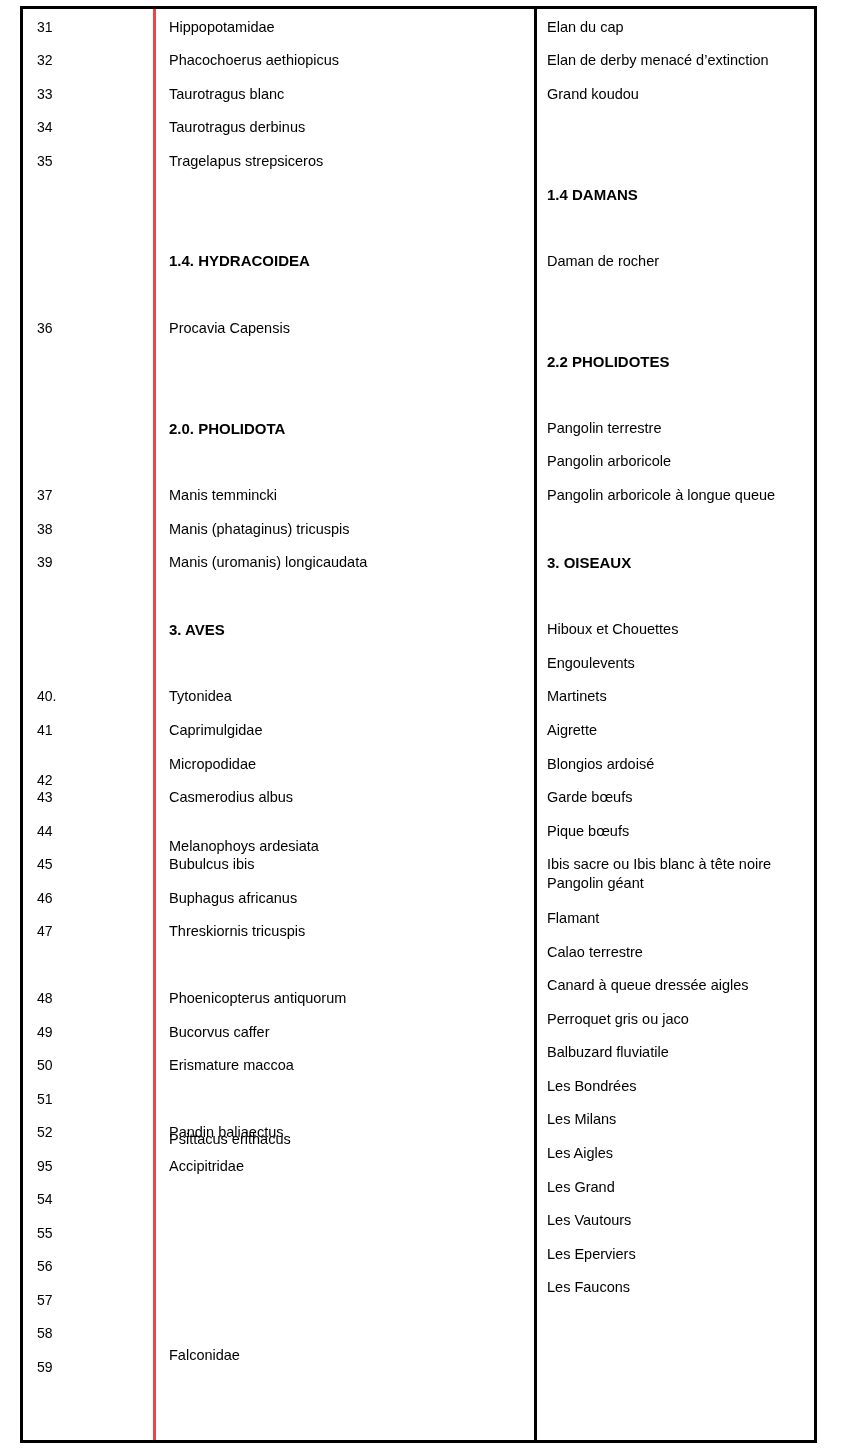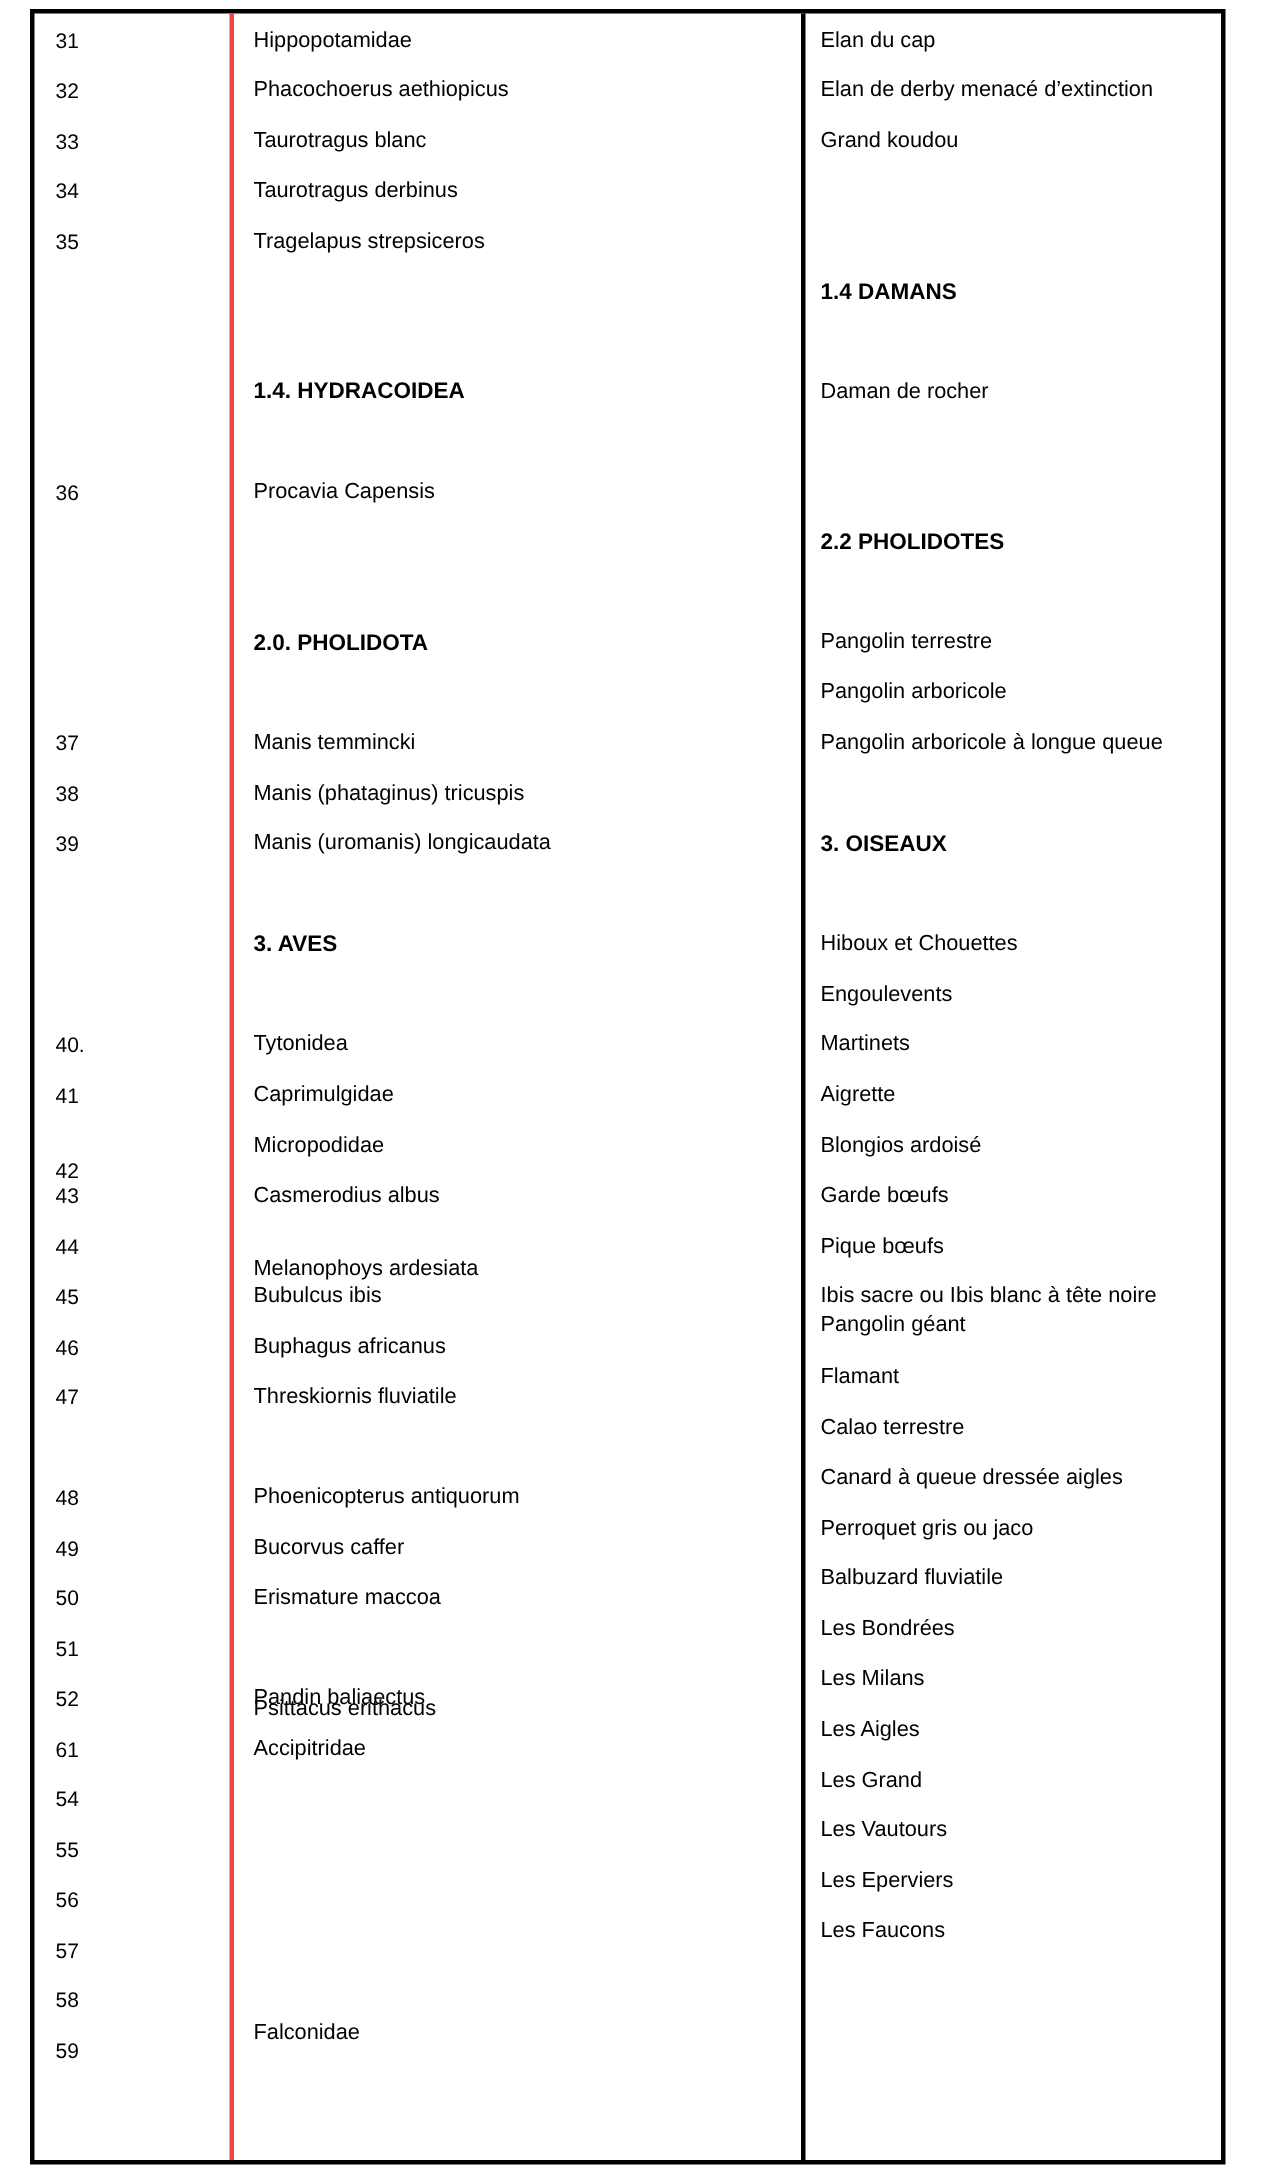--- a/index.html
+++ b/index.html
@@ -102,21 +102,21 @@
             <div class="entry num" style="top: 780px;">43</div>
             <div class="entry num" style="top: 814px;">44</div>
             <div class="entry num" style="top: 847px;">45</div>
             <div class="entry num" style="top: 881px;">46</div>
             <div class="entry num" style="top: 914px;">47</div>
             <div class="entry num" style="top: 981px;">48</div>
             <div class="entry num" style="top: 1015px;">49</div>
             <div class="entry num" style="top: 1048px;">50</div>
             <div class="entry num" style="top: 1082px;">51</div>
             <div class="entry num" style="top: 1115px;">52</div>
-            <div class="entry num" style="top: 1149px;">61</div>
+            <div class="entry num" style="top: 1149px;">95</div>
             <div class="entry num" style="top: 1182px;">54</div>
             <div class="entry num" style="top: 1216px;">55</div>
             <div class="entry num" style="top: 1249px;">56</div>
             <div class="entry num" style="top: 1283px;">57</div>
             <div class="entry num" style="top: 1316px;">58</div>
             <div class="entry num" style="top: 1350px;">59</div>
           </div>
       </div>
 
       <div class="col col-lat">
@@ -133,21 +133,21 @@
             <div class="entry lat" style="top: 512px;">Manis (phataginus) tricuspis</div>
             <div class="entry lat" style="top: 545px;">Manis (uromanis) longicaudata</div>
             <div class="entry lat heading" style="top: 612px;"> 3.  AVES</div>
             <div class="entry lat" style="top: 679px;">Tytonidea</div>
             <div class="entry lat" style="top: 713px;">Caprimulgidae</div>
             <div class="entry lat" style="top: 747px;">Micropodidae</div>
             <div class="entry lat" style="top: 780px;">Casmerodius albus</div>
             <div class="entry lat" style="top: 829px;">Melanophoys ardesiata</div>
             <div class="entry lat" style="top: 847px;">Bubulcus ibis</div>
             <div class="entry lat" style="top: 881px;">Buphagus africanus</div>
-            <div class="entry lat" style="top: 914px;">Threskiornis fluviatile</div>
+            <div class="entry lat" style="top: 914px;">Threskiornis tricuspis</div>
             <div class="entry lat" style="top: 981px;"> Phoenicopterus antiquorum</div>
             <div class="entry lat" style="top: 1015px;">Bucorvus caffer</div>
             <div class="entry lat" style="top: 1048px;">Erismature maccoa</div>
             <div class="entry lat" style="top: 1082px; margin-top: 40px;">Psittacus erithacus</div>
             <div class="entry lat" style="top: 1115px;">Pandin baliaectus</div>
             <div class="entry lat" style="top: 1149px;">Accipitridae</div>
             <div class="entry lat" style="top: 1338px;">Falconidae</div>
           </div>
       </div>
 

